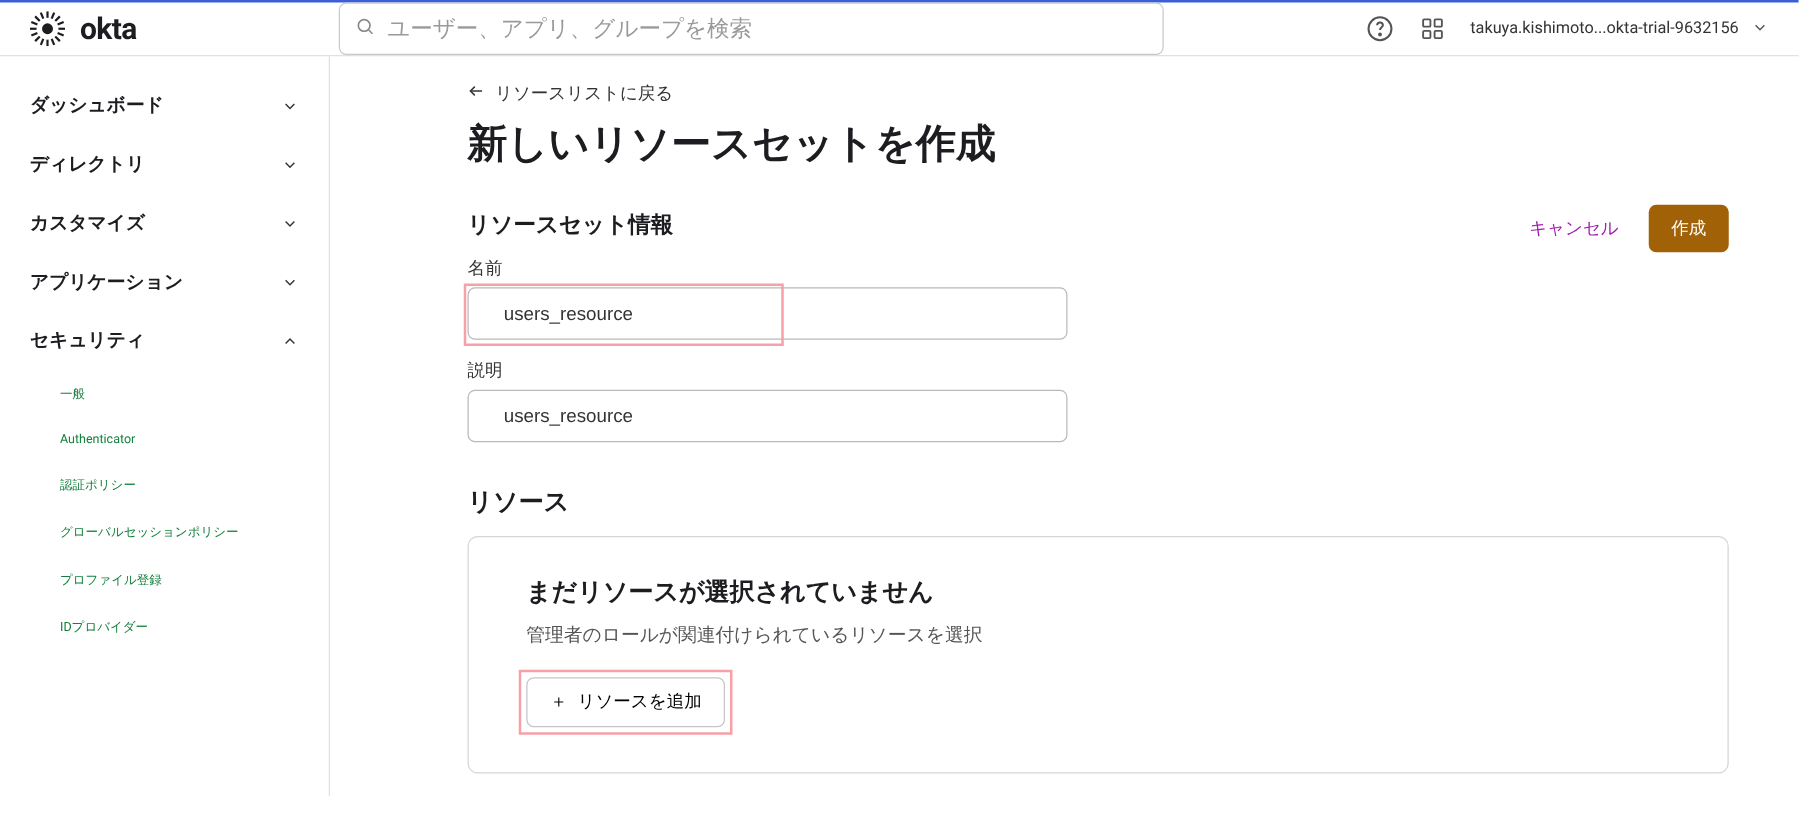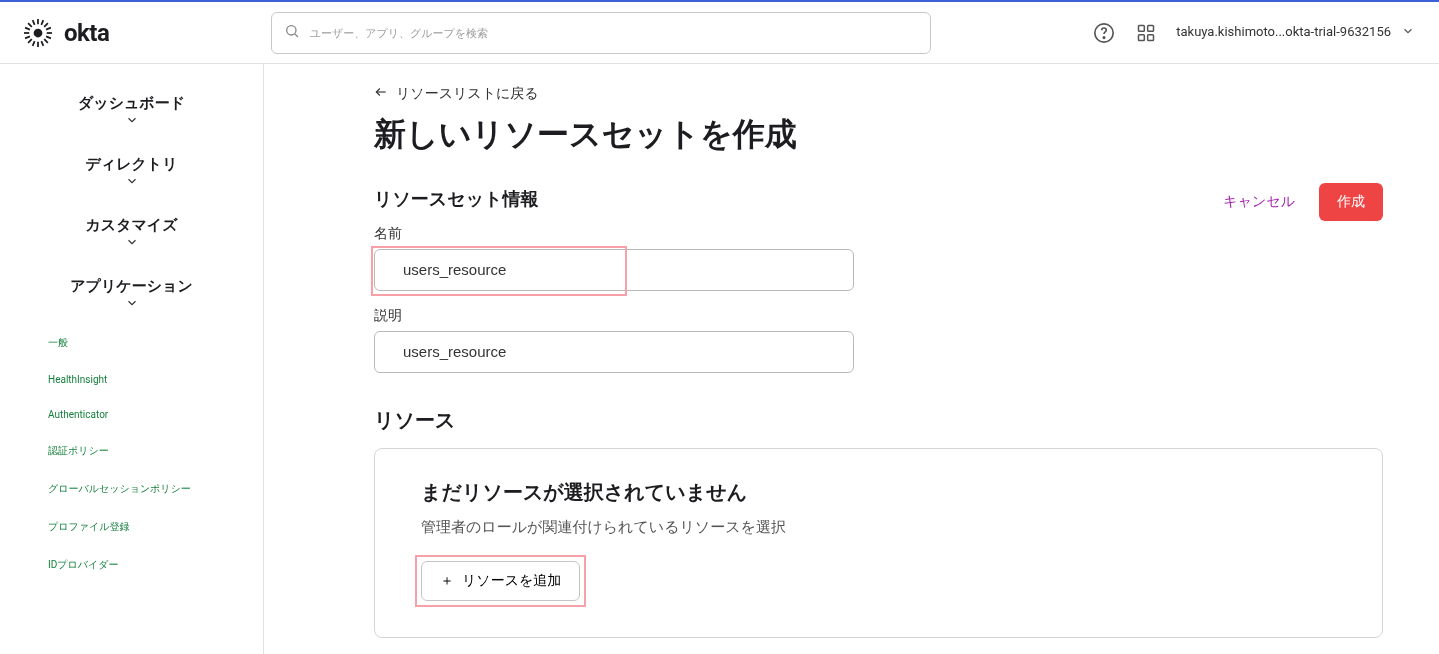--- a/index.html
+++ b/index.html
@@ -1,46 +1,46 @@
 <!DOCTYPE html>
 <html><head>
 <meta charset="utf-8">
 <style>
 * { box-sizing: border-box; margin: 0; padding: 0; }
 body { font-family: -apple-system, BlinkMacSystemFont, "Segoe UI", Roboto, sans-serif; color: #1d1d21; background: #fff; }
 
 
-.header { display: flex; align-items: center; height: 64px; border-bottom: 1px solid #e1e1e1; padding: 0 24px; border-top: 2px solid #3a5fd6; }
+.header { display: flex; align-items: center; height: 45px; border-bottom: 1px solid #e1e1e1; padding: 0 24px; border-top: 2px solid #3a5fd6; }
 .logo-wrap { display: flex; align-items: center; gap: 12px; }
 .logo-emblem { width: 28px; height: 28px; display: flex; align-items: center; justify-content: center; }
 .logo-text { font-size: 24px; font-weight: 700; letter-spacing: -0.5px; }
 .search-wrap { flex: 1; display: flex; justify-content: center; padding: 0 40px; }
 .search-box { width: 660px; max-width: 100%; height: 42px; border: 1px solid #c9c9c9; border-radius: 6px; display: flex; align-items: center; padding: 0 12px; gap: 10px; }
-.search-box input { border: none; outline: none; flex: 1; font-size: 11px; color: #333; background: transparent; }
+.search-box input { border: none; outline: none; flex: 1; font-size: 18px; color: #333; background: transparent; }
 .search-box input::placeholder { color: #9a9a9a; }
 .header-right { display: flex; align-items: center; gap: 18px; }
 .icon-btn { width: 24px; height: 24px; display: flex; align-items: center; justify-content: center; cursor: pointer; color: #555; }
 .user-block { display: flex; align-items: center; gap: 10px; cursor: pointer; }
 .user-text { display: flex; flex-direction: row; font-size: 13px; line-height: 1.3; }
 .user-name { color: #333; }
 .user-org { color: #333; }
 
 
 .main { display: flex; height: calc(100vh - 62px); }
 .sidebar { width: 264px; border-right: 1px solid #e1e1e1; padding: 16px 0; overflow-y: auto; }
-.nav-item { display: flex; align-items: center; justify-content: space-between; padding: 14px 24px; font-size: 15px; font-weight: 600; cursor: pointer; flex-direction: column; }
+.nav-item { display: flex; align-items: center; justify-content: space-between; padding: 14px 24px; font-size: 15px; font-weight: 600; cursor: pointer; }
 .nav-sub { padding: 12px 24px 12px 48px; font-size: 10px; cursor: pointer; color: #15803d; }
 .chev { width: 14px; height: 14px; }
 
 .content { flex: 1; padding: 20px 56px 40px 110px; overflow-y: auto; }
 .back-link { display: inline-flex; align-items: center; gap: 8px; font-size: 14px; color: #333; cursor: pointer; margin-bottom: 10px; }
 .page-title { font-size: 32px; font-weight: 600; margin-bottom: 26px; }
 .action-row { display: flex; justify-content: flex-end; align-items: center; gap: 24px; margin-bottom: 8px; }
 .btn-cancel { font-size: 14px; cursor: pointer; color: #a21caf; background: none; border: none; }
-.btn-primary { background: #ef4444; color: #fff; border: none; border-radius: 6px; padding: 10px 18px; font-size: 14px; cursor: pointer; }
+.btn-primary { background: #a16207; color: #fff; border: none; border-radius: 6px; padding: 10px 18px; font-size: 14px; cursor: pointer; }
 
 .section-head { font-size: 18px; font-weight: 600; margin-bottom: 14px; margin-top: 4px; }
 .section-head.big { font-size: 20px; margin-top: 18px; }
 .field-label { font-size: 14px; color: #333; margin-bottom: 6px; }
 .text-input { width: 480px; height: 42px; border: 1px solid #b9b9b9; border-radius: 6px; padding: 0 28px; font-size: 15px; color: #333; outline: none; margin-bottom: 16px; display: block; }
 .highlight-box { position: absolute; border: 2px solid #f7a0a8; pointer-events: none; }
 .field-wrap { position: relative; display: inline-block; }
 .hl-name { top: -3px; left: -3px; width: 256px; height: 50px; }
 
 .resource-box { border: 1px solid #d5d5d5; border-radius: 8px; padding: 30px 46px 36px; margin-top: 10px; width: 1028px; max-width: 100%; }
@@ -144,22 +144,27 @@
       <span class="chev"><svg width="14" height="14" viewBox="0 0 24 24" fill="none" stroke="#333" stroke-width="2">
             <polyline points="6 9 12 15 18 9"></polyline>
           </svg></span>
     </div>
     <div class="nav-item">
       <span>アプリケーション</span>
       <span class="chev"><svg width="14" height="14" viewBox="0 0 24 24" fill="none" stroke="#333" stroke-width="2">
             <polyline points="6 9 12 15 18 9"></polyline>
           </svg></span>
     </div>
+    <div class="nav-item">
+      <span>セキュリティ</span>
+      <span class="chev"><svg width="14" height="14" viewBox="0 0 24 24" fill="none" stroke="#333" stroke-width="2">
+            <polyline points="6 15 12 9 18 15"></polyline>
+          </svg></span>
+    </div>
     <div class="nav-sub">一般</div>
-    <div class="nav-sub">HealthInsight</div>
     <div class="nav-sub">Authenticator</div>
     <div class="nav-sub">認証ポリシー</div>
     <div class="nav-sub">グローバルセッションポリシー</div>
     <div class="nav-sub">プロファイル登録</div>
     <div class="nav-sub">IDプロバイダー</div>
   </nav>
 
   <main class="content">
     <div class="back-link">
       <span><svg width="14" height="14" viewBox="0 0 24 24" fill="none" stroke="#333" stroke-width="2">

